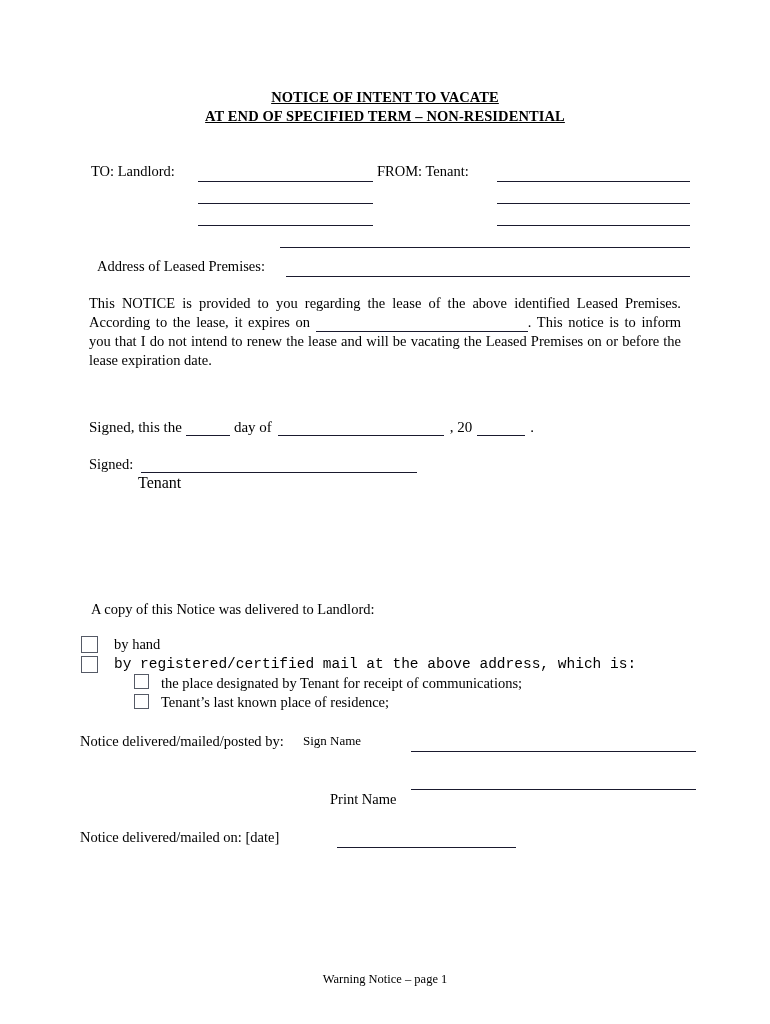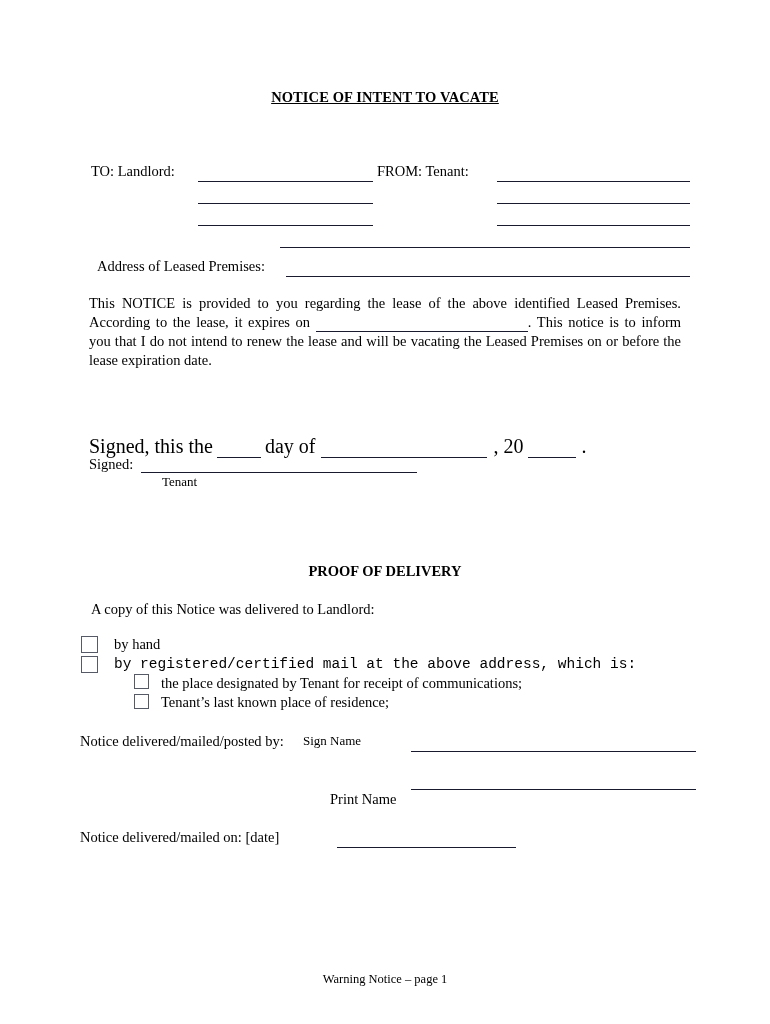--- a/index.html
+++ b/index.html
@@ -109,41 +109,41 @@
     display: inline-block;
     border-bottom: 1px solid #1a1a2e;
     height: 13px;
     vertical-align: bottom;
   }
   .ir-date { width: 212px; }
 
   
   .signed-row {
     position: absolute;
-    top: 435px;
+    top: 419px;
     left: 89px;
     width: 620px;
-    font-size: 20px;
+    font-size: 15px;
   }
   .ir-day { width: 44px; margin: 0 4px; }
   .ir-month { width: 166px; margin: 0 6px; }
   .ir-year { width: 48px; margin: 0 5px; }
 
   .signed-name {
     position: absolute;
     top: 456px;
     left: 89px;
     font-size: 14.5px;
   }
   .ir-sign { width: 276px; margin-left: 8px; }
   .tenant-label {
     position: absolute;
     top: 474px;
-    left: 162px;
-    font-size: 13px;
+    left: 138px;
+    font-size: 16px;
   }
 
   
   .proof-title {
     position: absolute;
     top: 563px;
     left: 0;
     width: 770px;
     text-align: center;
     font-weight: bold;
@@ -238,20 +238,21 @@
     font-size: 12.5px;
   }
 </style>
 </head>
 <body>
 
 <div class="page">
 
   <div class="title-block">
     <div class="title-line"><span class="u">NOTICE OF INTENT TO VACATE</span> </div>
+    <div class="title-line"><span class="u">AT END OF SPECIFIED TERM – NON-RESIDENTIAL</span></div>
   </div>
 
   <div class="addr-block">
     <div class="addr-row">
       <span class="lbl-to">TO: Landlord:</span>
       <span class="lbl-from">FROM: Tenant:</span>
     </div>
     <div class="rule r-l1"></div>
     <div class="rule r-l2"></div>
     <div class="rule r-l3"></div>
@@ -271,21 +272,20 @@
 
   <div class="signed-row">
     <span>Signed, this the</span><span class="inline-rule ir-day"></span><span>day of</span><span class="inline-rule ir-month"></span><span>, 20</span><span class="inline-rule ir-year"></span><span>.</span>
   </div>
 
   <div class="signed-name">
     <span>Signed:</span><span class="inline-rule ir-sign"></span>
   </div>
   <div class="tenant-label">Tenant</div>
 
-  <div class="proof-title">PROOF OF DELIVERY</div>
   <div class="proof-intro">A copy of this Notice was delivered to Landlord:</div>
 
   <div class="cb cb-lg cb1"></div>
   <div class="opt opt1">by hand</div>
 
   <div class="cb cb-lg cb2"></div>
   <div class="opt opt2">by registered/certified mail at the above address, which is:</div>
 
   <div class="cb cb-sm cb3"></div>
   <div class="opt opt3">the place designated by Tenant for receipt of communications;</div>

